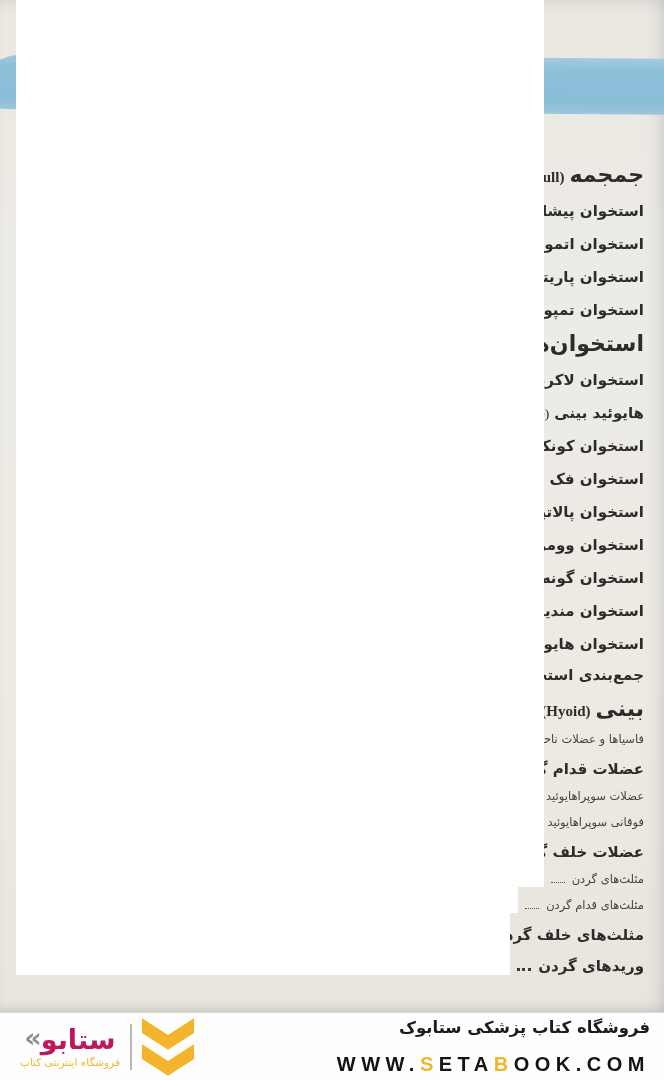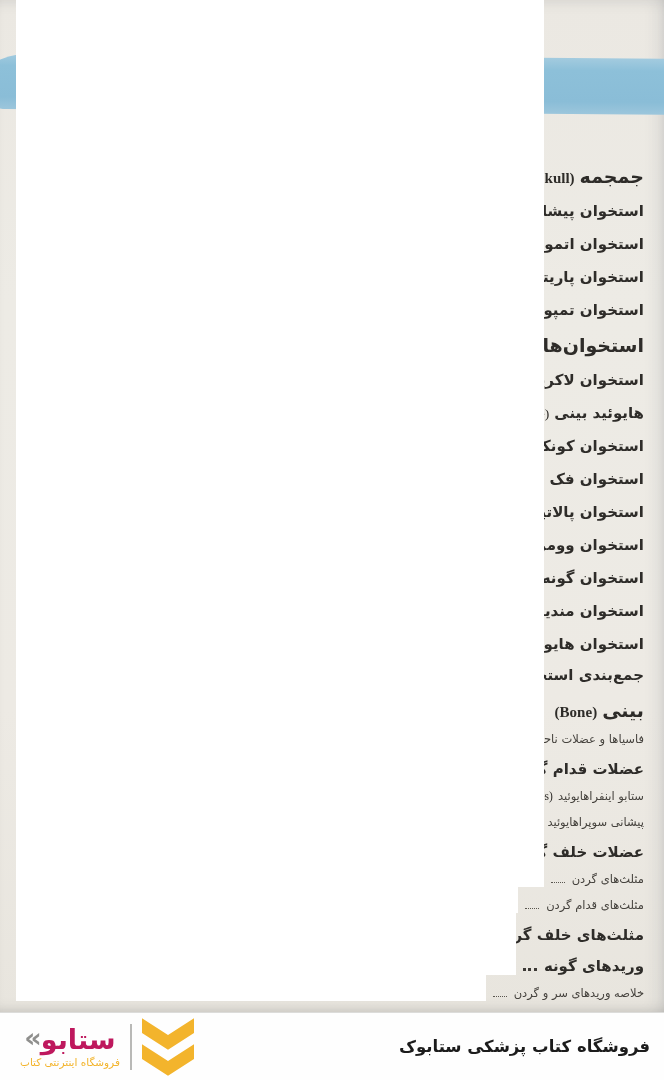--- a/index.html
+++ b/index.html
@@ -55,21 +55,21 @@
   }
   .row .en::before{content:"(";}
   .row .en::after{content:")";}
   .row .leader{
     flex:1;min-width:14px;
     margin:0 7px;align-self:flex-end;
   }
   .row .page{white-space:nowrap;letter-spacing:1px;}
 
   .row.chapter{height:37px;}
-  .row.chapter .fa{font-size:19px;font-weight:700;}
+  .row.chapter .fa{font-size:22px;font-weight:700;}
   .row.chapter .en{font-size:15px;font-weight:700;}
   .row.chapter .page{font-size:17px;font-weight:700;}
   .row.chapter .leader{border-bottom:2px dotted #55514b;margin-bottom:5px;}
 
   .row.item{height:33px;}
   .row.item .fa{font-size:15px;font-weight:600;}
   .row.item .en{font-size:13.5px;font-weight:400;}
   .row.item .page{font-size:15px;font-weight:600;}
   .row.item .leader{border-bottom:3px dotted #3d3a36;margin-bottom:4px;}
 
@@ -201,41 +201,41 @@
           <span class="title"><span class="fa">استخوان هایوئید</span><span class="en" dir="ltr">Hyoid bone</span></span>
           <span class="leader"></span>
           <span class="page">٦٣</span>
         </div>
         <div class="row item-bold">
           <span class="title"><span class="fa">جمع‌بندی استخوان‌های صورت</span></span>
           <span class="leader"></span>
           <span class="page">٦٤</span>
         </div>
         <div class="row chapter">
-          <span class="title"><span class="fa">بینی</span><span class="en" dir="ltr">Bone</span></span>
+          <span class="title"><span class="fa">بینی</span><span class="en" dir="ltr">Hyoid</span></span>
           <span class="leader"></span>
           <span class="page">۶۵</span>
         </div>
         <div class="row sub">
           <span class="title"><span class="fa">فاسیاها و عضلات ناحیه گردن</span></span>
           <span class="leader"></span>
           <span class="page">۶۵</span>
         </div>
         <div class="row item-bold">
           <span class="title"><span class="fa">عضلات قدام گردن</span></span>
           <span class="leader"></span>
           <span class="page">۶۹</span>
         </div>
         <div class="row sub">
-          <span class="title"><span class="fa">ستابو اینفراهایوئید</span><span class="en" dir="ltr">Infrahyoid muscles</span></span>
+          <span class="title"><span class="fa">عضلات سوپراهایوئید</span><span class="en" dir="ltr">Infrahyoid muscles</span></span>
           <span class="leader"></span>
           <span class="page">۶۹</span>
         </div>
         <div class="row sub">
-          <span class="title"><span class="fa">پیشانی سوپراهایوئید</span><span class="en" dir="ltr">Suprahyoid muscles</span></span>
+          <span class="title"><span class="fa">فوقانی سوپراهایوئید</span><span class="en" dir="ltr">Suprahyoid muscles</span></span>
           <span class="leader"></span>
           <span class="page">۷۰</span>
         </div>
         <div class="row item-bold">
           <span class="title"><span class="fa">عضلات خلف گردن</span></span>
           <span class="leader"></span>
           <span class="page">۷۲</span>
         </div>
         <div class="row sub">
           <span class="title"><span class="fa">مثلث‌های گردن</span></span>
@@ -246,28 +246,23 @@
           <span class="title"><span class="fa">مثلث‌های قدام گردن</span></span>
           <span class="leader"></span>
           <span class="page">۷۳</span>
         </div>
         <div class="row item-bold">
           <span class="title"><span class="fa">مثلث‌های خلف گردن</span></span>
           <span class="leader"></span>
           <span class="page">۷۵</span>
         </div>
         <div class="row item-bold">
-          <span class="title"><span class="fa">وریدهای گونه</span></span>
+          <span class="title"><span class="fa">وریدهای گردن</span></span>
           <span class="leader"></span>
           <span class="page">۷۶</span>
-        </div>
-        <div class="row sub">
-          <span class="title"><span class="fa">خلاصه وریدهای سر و گردن</span></span>
-          <span class="leader"></span>
-          <span class="page">۷۹</span>
         </div>
       </div>
 
   </div>
 
   <div class="footer">
 
     <div class="logo">
       <div class="logo-text">
         <div class="brand-line">
@@ -278,16 +273,17 @@
       </div>
       <div class="logo-divider"></div>
       <svg class="chevron-icon" width="52" height="58" viewBox="0 0 56 62">
         <polygon points="0,0 28,18 56,0 56,16 28,34 0,16" fill="#f3b42c"></polygon>
         <polygon points="0,28 28,46 56,28 56,44 28,62 0,44" fill="#f3b42c"></polygon>
       </svg>
     </div>
 
     <div class="footer-right">
       <div class="store-name">فروشگاه کتاب پزشکی ستابوک</div>
+      <div class="website"><span>WWW.</span><span class="accent">S</span><span>ETA</span><span class="accent">B</span><span>OOK.COM</span></div>
     </div>
 
   </div>
 </div>
 
 </body></html>

